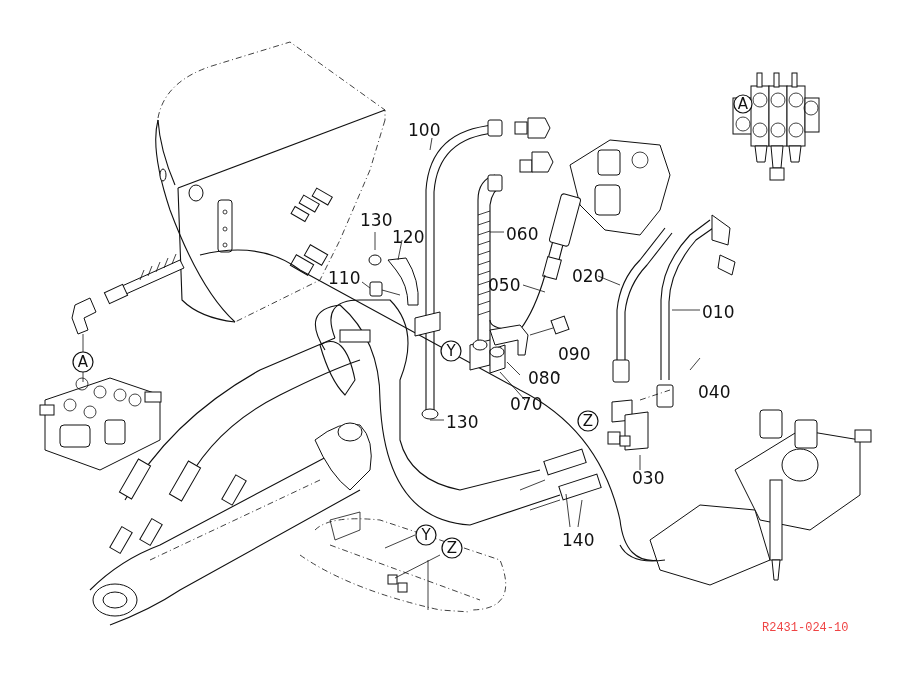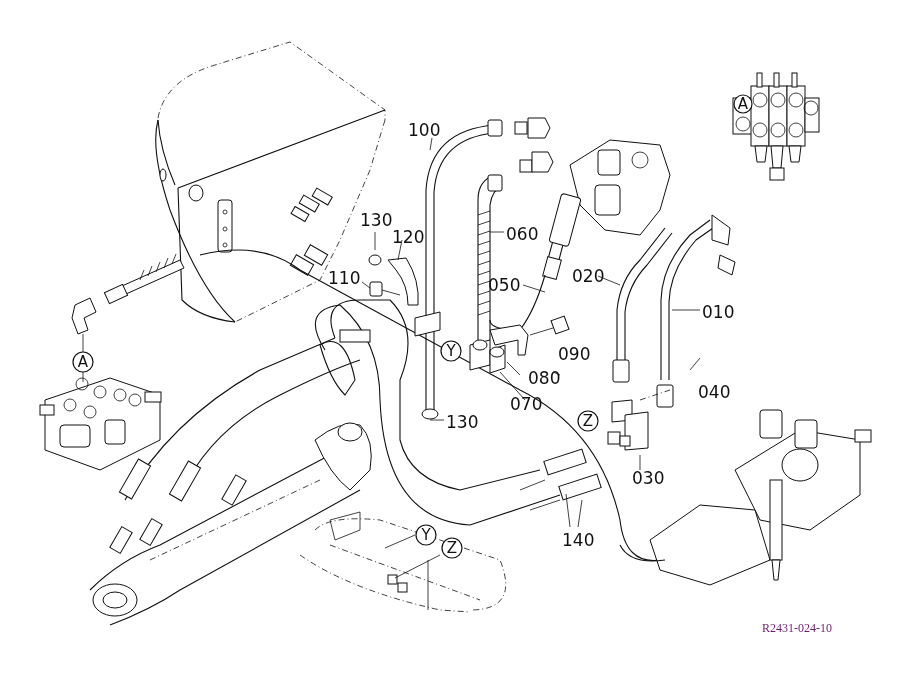--- a/index.html
+++ b/index.html
@@ -5,21 +5,21 @@
   html, body { margin:0; padding:0; background:#fff; }
   body { width:920px; height:684px; overflow:hidden; position:relative; font-family:"DejaVu Sans", sans-serif; }
   svg { position:absolute; left:0; top:0; }
   .ln { fill:none; stroke:#111; stroke-width:1.1; }
   .thin { fill:none; stroke:#111; stroke-width:0.8; }
   .dash { fill:none; stroke:#111; stroke-width:0.8; stroke-dasharray:6 3 1 3; }
   .part { fill:#fff; stroke:#111; stroke-width:1; }
   .lbl { font-family:"DejaVu Sans", sans-serif; font-size:17px; fill:#111; }
   .circ { fill:#fff; stroke:#111; stroke-width:1.2; }
   .circtxt { font-family:"DejaVu Sans", sans-serif; font-size:15px; fill:#111; text-anchor:middle; dominant-baseline:central; }
-  .ref { position:absolute; left:762px; top:621px; font-family:Liberation Serif, serif; font-size:12px; color:#701a75; }
+  .ref { position:absolute; left:762px; top:621px; font-family:Liberation Mono, monospace; font-size:12px; color:#ef4444; }
 </style>
 </head>
 <body>
 
 <svg width="920" height="684" viewBox="0 0 920 684">
 
   <g>
     <path class="dash" d="M158 118 Q165 80 215 65 L290 42 L385 110 L385 120"></path>
     <path class="ln" d="M158 120 Q150 150 170 210 Q200 290 235 322"></path>
     <path class="ln" d="M178 188 L385 110"></path>

